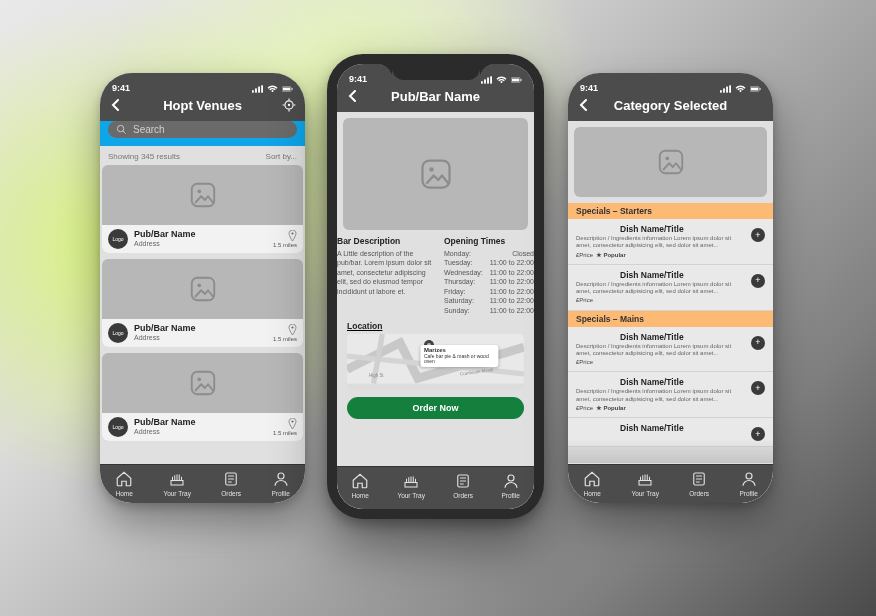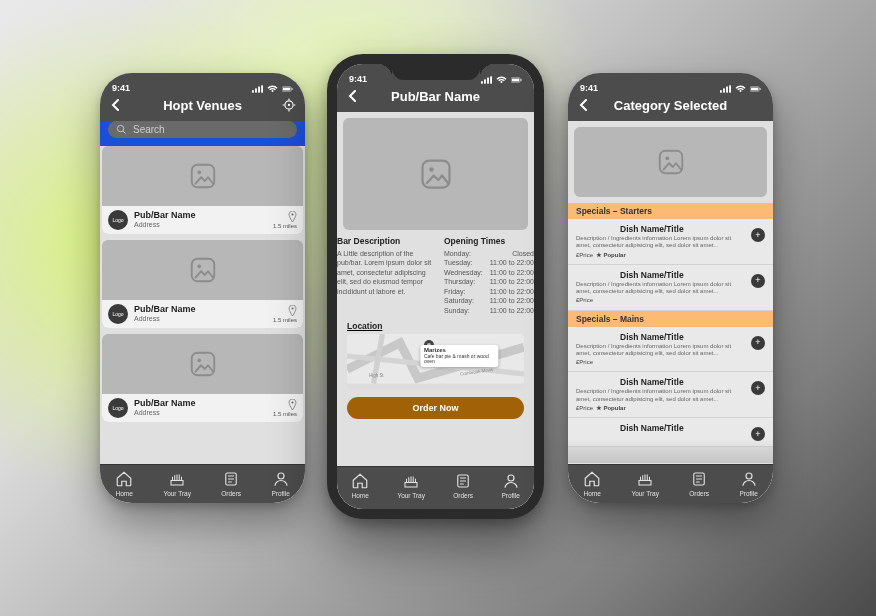--- a/index.html
+++ b/index.html
@@ -81,21 +81,21 @@
     background:#4c4c4c;
     color:#fff;
     display:flex; align-items:center;
     padding: 4px 8px 8px;
     gap:6px;
   }
   .topnav .title { flex:1; text-align:center; font-size:13px; font-weight:700; }
   .topnav .iconbtn { width:16px; height:16px; display:flex; align-items:center; justify-content:center; }
 
   
-  .searchbar-wrap { background:#1d4ed8; padding: 0 8px 8px; }
+  .searchbar-wrap { background:#0ea5e9; padding: 0 8px 8px; }
   .searchbar {
     background:#6a6a6a; border-radius:10px;
     display:flex; align-items:center; gap:6px;
     padding: 3px 8px;
     color:#cfcfcf; font-size:10px;
   }
 
   
   .content { height: calc(100% - 0px); overflow:hidden; background:#e0e0e0; }
 
@@ -152,21 +152,21 @@
   .pin-label {
     position:absolute; left:50%; top:11px; transform:translateX(-20%);
     background:#fff; border-radius:3px; padding:2px 4px;
     font-size:5px; color:#333; line-height:1.1;
     box-shadow:0 1px 3px rgba(0,0,0,.25);
     width:78px;
   }
   .pin-label b { font-size:6px; display:block; }
   .order-btn {
     margin: 7px 10px 0;
-    background:#a16207; color:#fff; text-align:center;
+    background:#15803d; color:#fff; text-align:center;
     border-radius:16px; font-size:9px; font-weight:600;
     padding:6px 0;
   }
 
   
   .cat-hero { background:#b7b7b7; margin:6px; height:70px; border-radius:6px;
     display:flex; align-items:center; justify-content:center; }
   .section-h {
     background:#fdba74; padding:3px 8px;
     font-size:8.5px; font-weight:700; color:#333;
@@ -256,20 +256,24 @@
   <div class="searchbar-wrap">
     <div class="searchbar">
       <svg width="11" height="11" viewBox="0 0 24 24">
             <circle cx="10" cy="10" r="7" fill="none" stroke="#cfcfcf" stroke-width="2"></circle>
             <path d="M15 15l6 6" stroke="#cfcfcf" stroke-width="2"></path>
           </svg>
       <span>Search</span>
     </div>
   </div>
   <div class="content">
+    <div class="results-meta">
+      <span>Showing 345 results</span>
+      <span>Sort by...</span>
+    </div>
     <div id="venues-list">
     <div class="venue-card">
       <div class="venue-img ph-icon">
               <svg viewBox="0 0 48 48">
                 <rect x="6" y="6" width="36" height="36" rx="9" fill="none" stroke="#6a6a6a" stroke-width="3"></rect>
                 <circle cx="18" cy="18" r="3" fill="#6a6a6a"></circle>
                 <path d="M12 36l9-10 6 6 5-6 8 10" fill="none" stroke="#6a6a6a" stroke-width="3" stroke-linecap="round" stroke-linejoin="round"></path>
               </svg>
             </div>
       <div class="venue-row">

